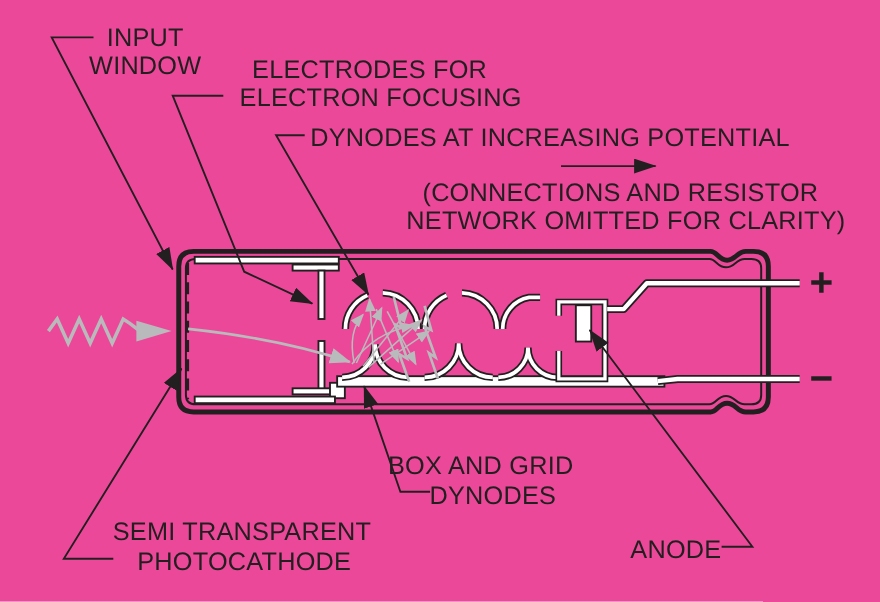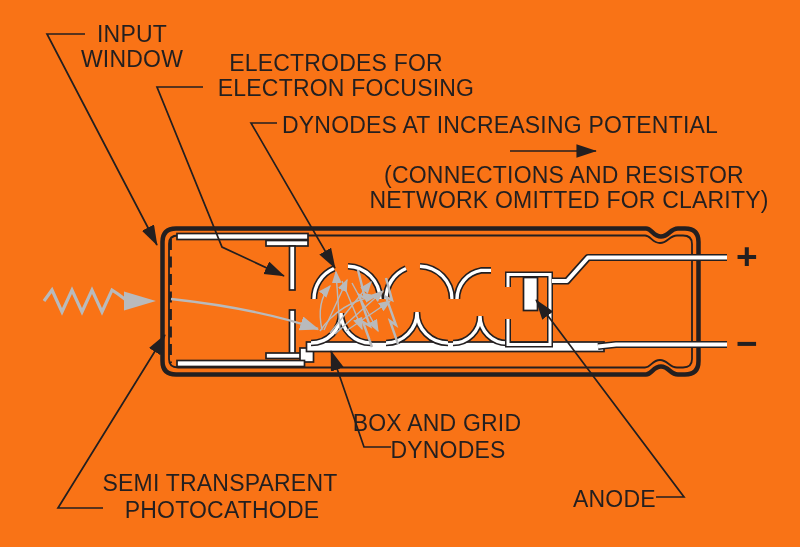--- a/index.html
+++ b/index.html
@@ -1,16 +1,16 @@
 <!DOCTYPE html>
 <html><head>
 <meta charset="utf-8">
 <style>
   html,body{margin:0;padding:0;background:#ffffff;}
-  .canvas{position:relative;width:800px;height:547px;background:#f97316;overflow:hidden;
+  .canvas{position:relative;width:800px;height:547px;background:#ec4899;overflow:hidden;
           font-family:"Liberation Sans", sans-serif;}
   svg{position:absolute;left:0;top:0;}
   text{font-family:"Liberation Sans", sans-serif;font-size:23px;fill:#231f20;letter-spacing:0.2px;}
   text.sign{font-size:37px;font-weight:bold;letter-spacing:0;}
   .ink{stroke:#231f20;fill:none;}
   .lead{stroke:#231f20;fill:none;stroke-width:1.7;}
   .outB{stroke:#231f20;fill:none;stroke-width:6.6;}
   .outW{stroke:#ffffff;fill:none;stroke-width:3.4;}
   .wireB{stroke:#231f20;fill:none;stroke-width:7.2;stroke-linejoin:round;}
   .wireW{stroke:#ffffff;fill:none;stroke-width:4;stroke-linejoin:round;}

